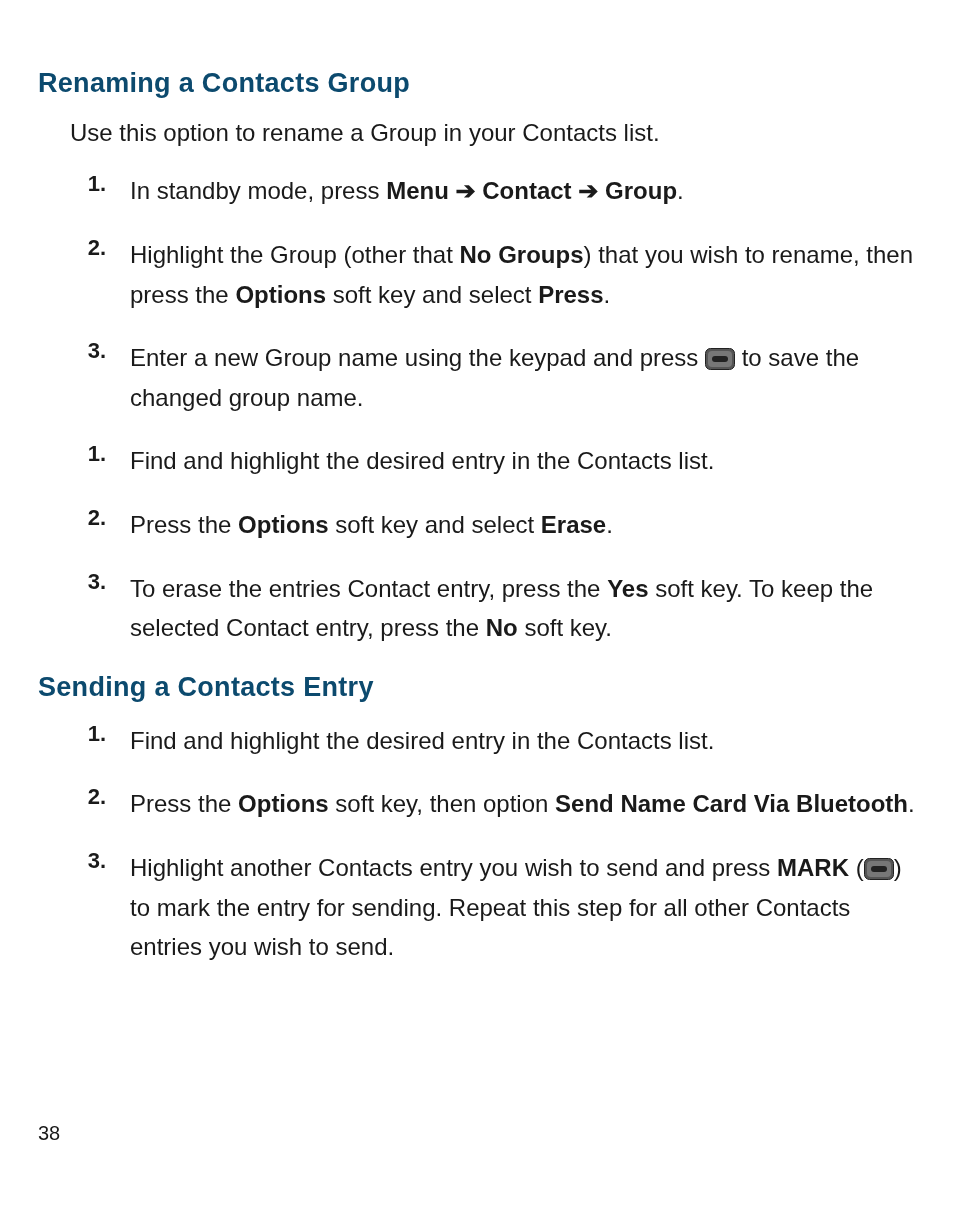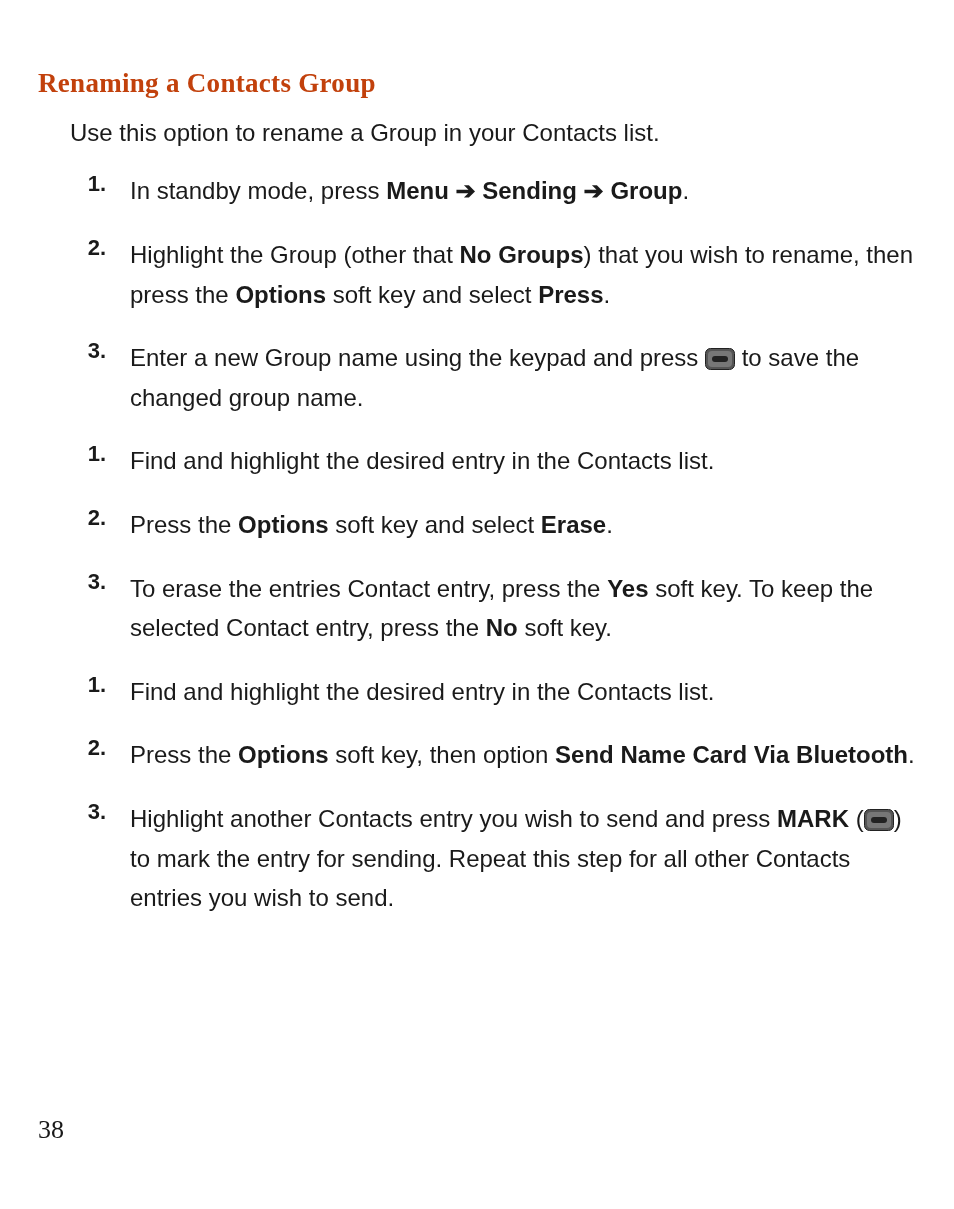--- a/index.html
+++ b/index.html
@@ -6,28 +6,27 @@
   body {
     width: 954px;
     height: 1209px;
     background: #ffffff;
     font-family: Arial, Helvetica, sans-serif;
     padding: 58px 38px 40px 38px;
     position: relative;
     color: #1a1a1a;
   }
   .heading {
-    color: #c2410c;
+    color: #0c4a6e;
     font-weight: 900;
     font-size: 27px;
     letter-spacing: 0.3px;
     margin-bottom: 18px;
     margin-top: 10px;
     font-stretch: condensed;
-    font-family: Liberation Serif, serif;
   }
   .intro {
     font-size: 24px;
     margin-left: 32px;
     margin-bottom: 22px;
     line-height: 1.35;
     font-stretch: condensed;
   }
   ol {
     list-style: none;
@@ -59,34 +58,33 @@
     position: relative;
     width: 30px;
     height: 22px;
     vertical-align: -4px;
   }
   .key-icon svg { width: 30px; height: 22px; }
   .page-num {
     position: absolute;
     bottom: 64px;
     left: 38px;
-    font-size: 26px;
-    font-family: Liberation Serif, serif;
+    font-size: 20px;
   }
 </style>
 </head>
 <body>
 
 <div id="content">
     <div class="heading">Renaming a Contacts Group</div>
     <p class="intro">Use this option to rename a Group in your Contacts list.</p>
     <ol>
       <li>
         <span class="step-num">1.</span>
-        <span class="step-body"><span>In standby mode, press </span><span class="b">Menu</span><span class="b"> </span><span class="b arrow">➔</span><span class="b"> </span><span class="b">Sending</span><span class="b"> </span><span class="b arrow">➔</span><span class="b"> </span><span class="b">Group</span><span>.</span></span>
+        <span class="step-body"><span>In standby mode, press </span><span class="b">Menu</span><span class="b"> </span><span class="b arrow">➔</span><span class="b"> </span><span class="b">Contact</span><span class="b"> </span><span class="b arrow">➔</span><span class="b"> </span><span class="b">Group</span><span>.</span></span>
       </li>
       <li>
         <span class="step-num">2.</span>
         <span class="step-body"><span>Highlight the Group (other that </span><span class="b">No Groups</span><span>) that you wish to rename, then press the </span><span class="b">Options</span><span> soft key and select </span><span class="b">Press</span><span>.</span></span>
       </li>
       <li>
         <span class="step-num">3.</span>
         <span class="step-body"><span>Enter a new Group name using the keypad and press </span><span class="key-icon"><svg viewBox="0 0 30 22">
               <rect x="0.5" y="0.5" width="29" height="21" rx="5" ry="5" fill="#555" stroke="#222" stroke-width="1"></rect>
               <rect x="3" y="3" width="24" height="16" rx="4" ry="4" fill="#777"></rect>
@@ -101,20 +99,21 @@
       </li>
       <li>
         <span class="step-num">2.</span>
         <span class="step-body"><span>Press the </span><span class="b">Options</span><span> soft key and select </span><span class="b">Erase</span><span>.</span></span>
       </li>
       <li>
         <span class="step-num">3.</span>
         <span class="step-body"><span>To erase the entries Contact entry, press the </span><span class="b">Yes</span><span> soft key. To keep the selected Contact entry, press the </span><span class="b">No</span><span> soft key.</span></span>
       </li>
     </ol>
+    <div class="heading">Sending a Contacts Entry</div>
     <ol>
       <li>
         <span class="step-num">1.</span>
         <span class="step-body"><span>Find and highlight the desired entry in the Contacts list.</span></span>
       </li>
       <li>
         <span class="step-num">2.</span>
         <span class="step-body"><span>Press the </span><span class="b">Options</span><span> soft key, then option </span><span class="b">Send Name Card Via Bluetooth</span><span>.</span></span>
       </li>
       <li>

